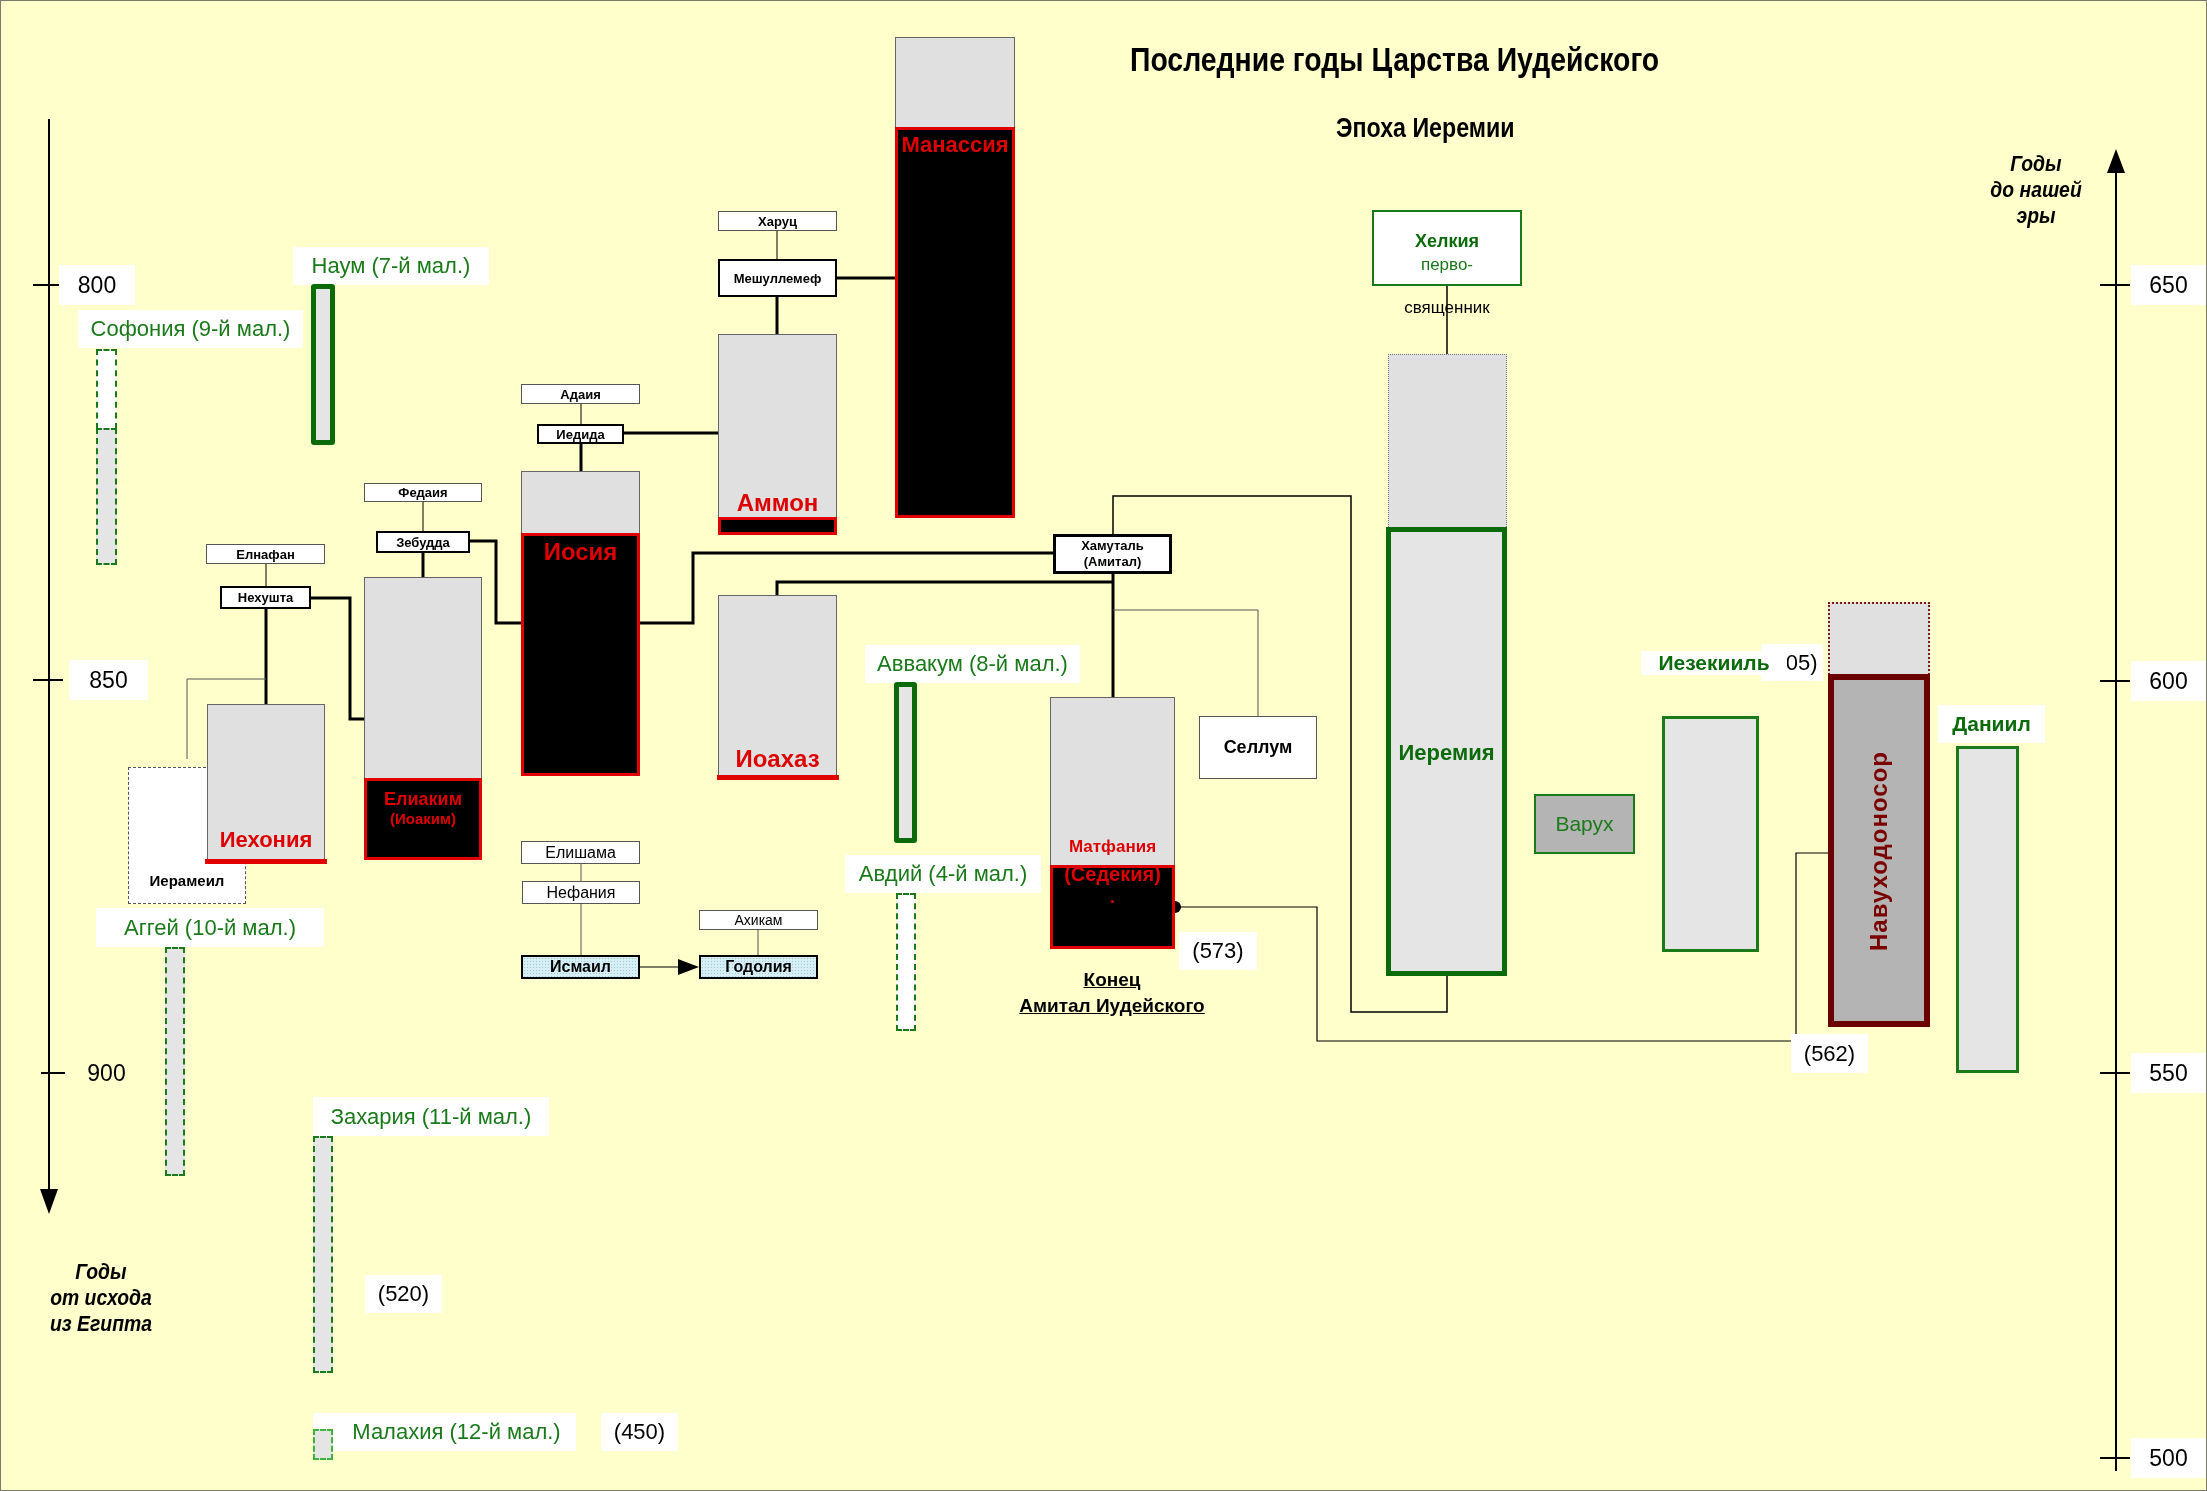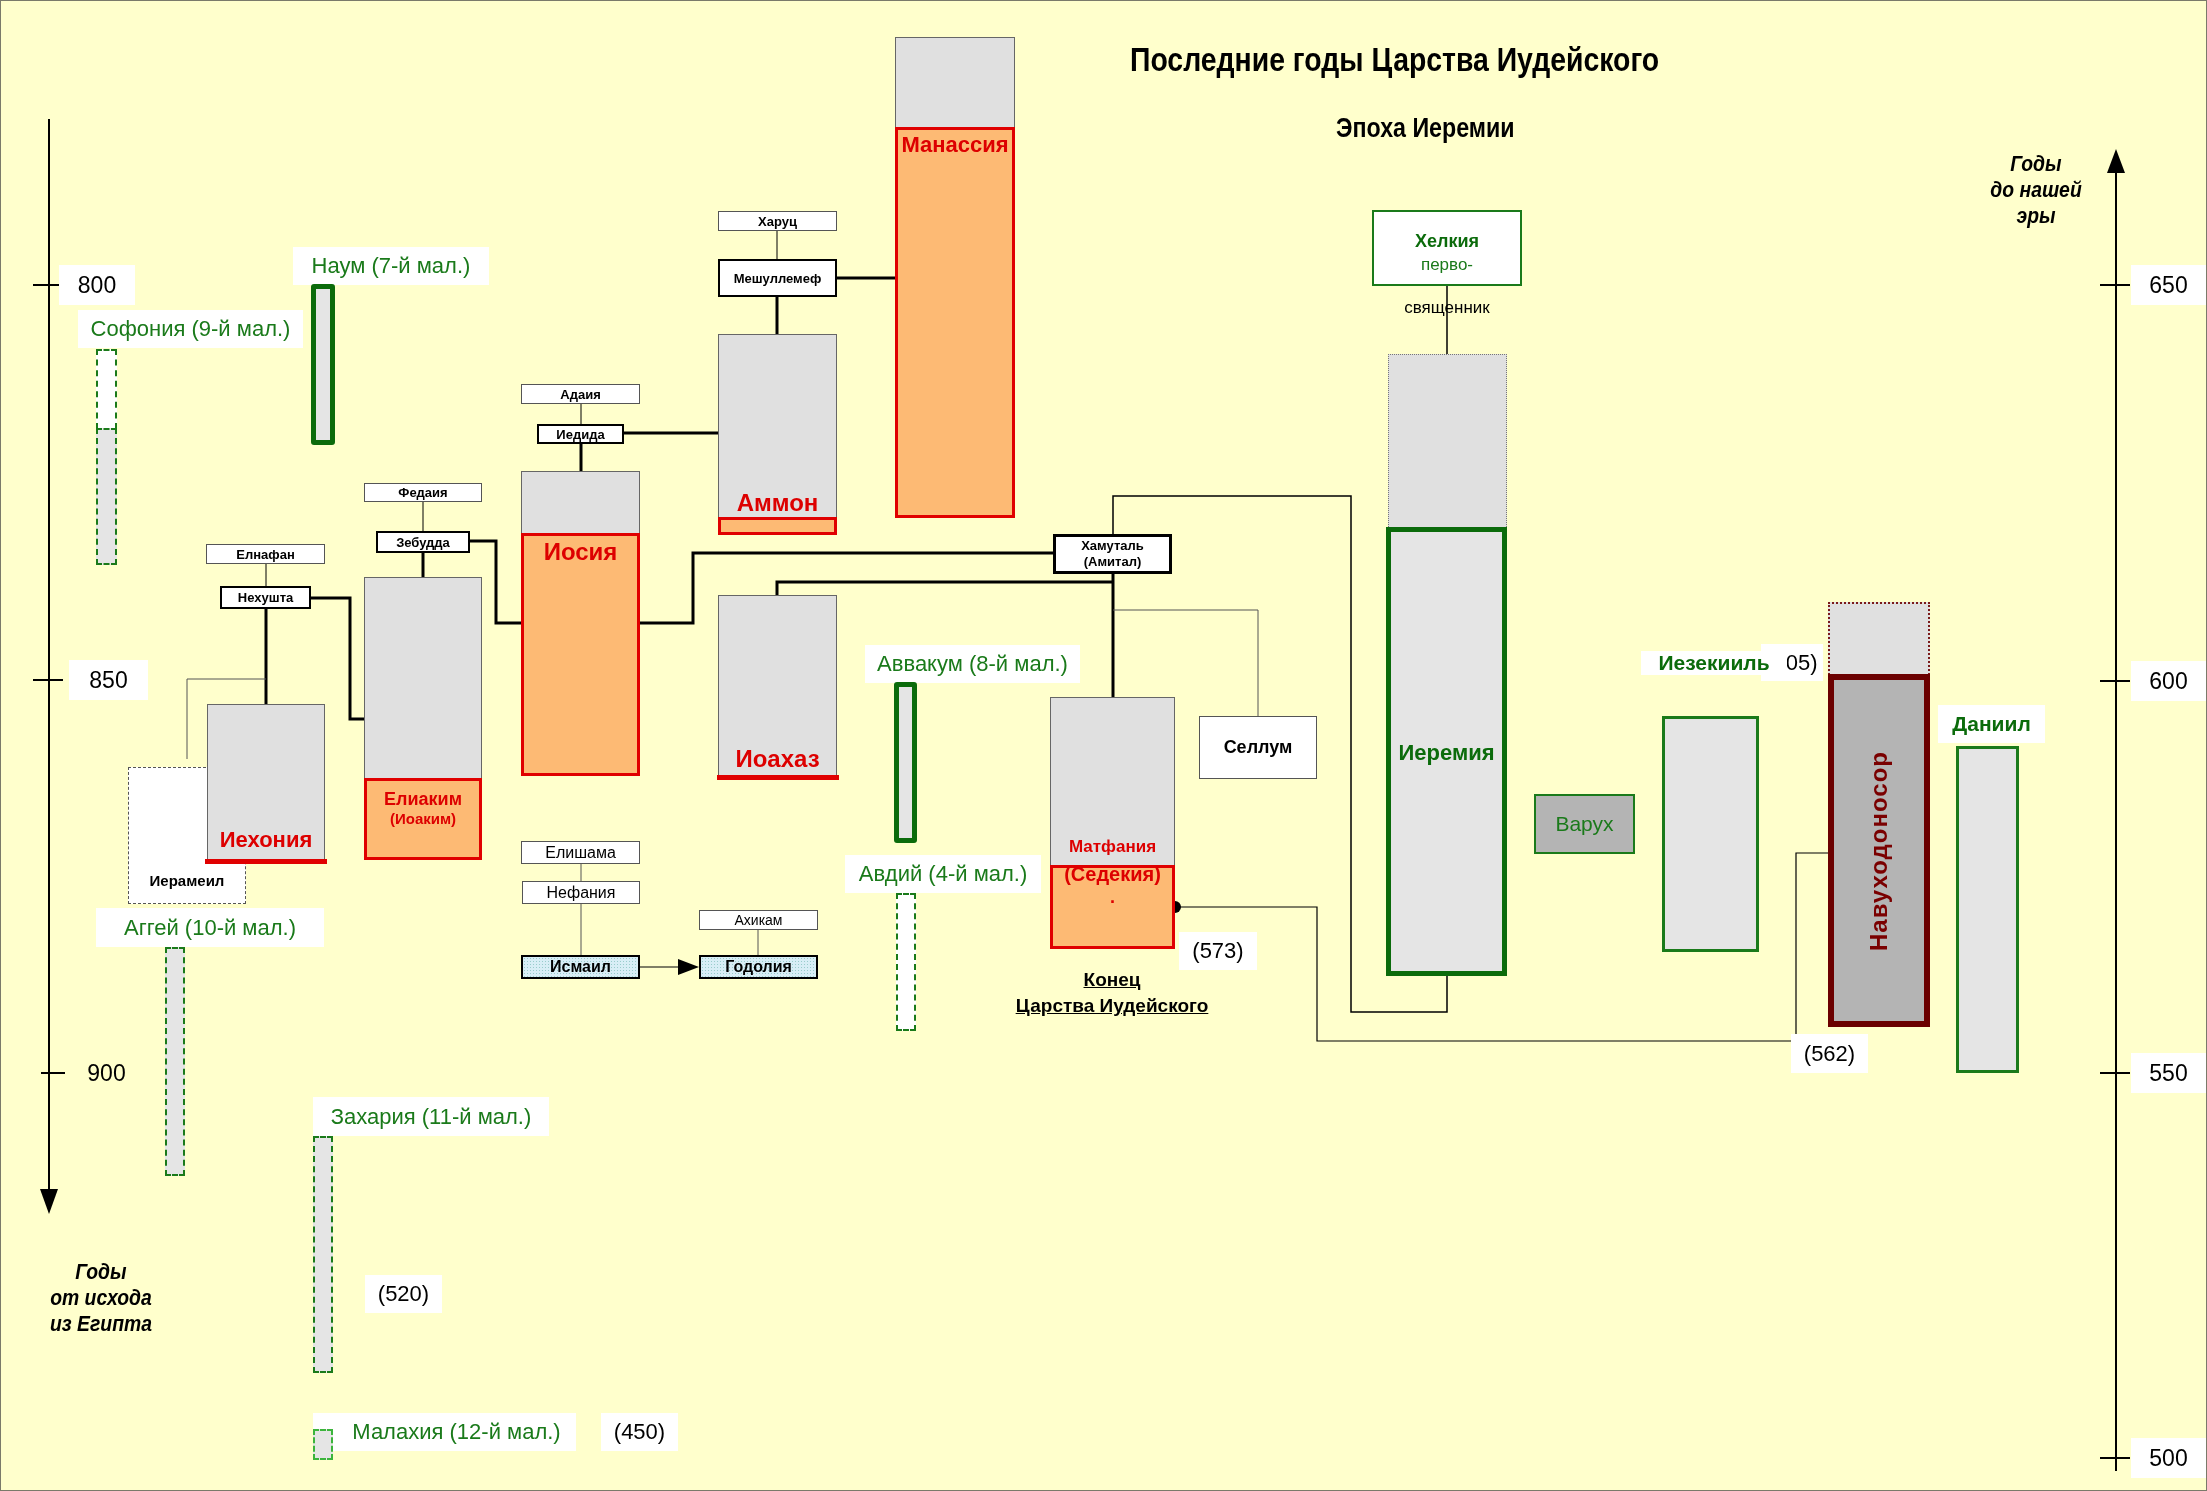--- a/index.html
+++ b/index.html
@@ -11,21 +11,21 @@
   .subtitle{font-weight:bold;font-size:27px;color:#000;white-space:nowrap;transform:scaleX(0.86);transform-origin:left center;}
   .axis-title{font-weight:bold;font-style:italic;font-size:22px;line-height:26px;text-align:center;color:#000;white-space:pre-line;transform:scaleX(0.88);}
   .tick-label{background:#fff;font-size:23px;color:#000;display:flex;align-items:center;justify-content:center;}
   .label-white{background:#fff;display:flex;align-items:center;justify-content:center;white-space:nowrap;}
   .prophet{color:#1a7a1a;font-size:22px;}
   .year-note{font-size:22px;color:#000;}
   .person{background:#fff;border:1px solid #555;font-size:13px;font-weight:bold;color:#000;display:flex;align-items:center;justify-content:center;white-space:nowrap;}
   .person.thick{border:2px solid #000;}
   .person.ismail{background:#d8eef6;background-image:radial-gradient(#9cc 0.6px,transparent 0.8px);background-size:3px 3px;border:2px solid #000;font-size:16px;}
   .king-col{background:#e0e0e0;border:1px solid #666;}
-  .reign{background:#fdba74;border:3px solid #e00000;}
+  .reign{background:#000000;border:3px solid #e00000;}
   .king-name{color:#dd0000;font-weight:bold;text-align:center;white-space:nowrap;}
   .prophet-bar{background:#e5e5e5;border:5px solid #0b6b0b;}
   .prophet-bar.thin{border:3px solid #1a7a1a;}
   .prophet-bar.dashed{border:2px dashed #1a7a1a;}
   .green-name{color:#0b6b0b;font-weight:bold;white-space:nowrap;}
 </style>
 </head>
 <body>
 
 <div id="canvas">
@@ -166,21 +166,21 @@
   <div class="abs" style="left:204px;top:858px;width:122px;height:5px;background:#e00000;"></div>
 
   <div class="abs king-col" style="left:1049px;top:696px;width:125px;height:252px;"></div>
   <div class="abs reign" style="left:1049px;top:864px;width:125px;height:84px;"></div>
   <div class="abs king-name" style="left:1049px;top:836px;width:125px;font-size:17px;">Матфания</div>
   <div class="abs king-name" style="left:1049px;top:862px;width:125px;font-size:20px;">(Седекия)</div>
   <div class="abs king-name" style="left:1049px;top:886px;width:125px;font-size:18px;">.</div>
 
   <div class="abs" style="left:960px;top:966px;width:302px;text-align:center;font-weight:bold;font-size:19px;line-height:26px;text-decoration:underline;">
     <div>Конец</div>
-    <div>Царства Иудейского</div>
+    <div>Амитал Иудейского</div>
   </div>
 
   <div class="abs person" style="left:717px;top:210px;width:119px;height:20px;">Харуц</div>
   <div class="abs person thick" style="left:717px;top:258px;width:119px;height:38px;">Мешуллемеф</div>
   <div class="abs person" style="left:520px;top:383px;width:119px;height:20px;">Адаия</div>
   <div class="abs person thick" style="left:536px;top:423px;width:87px;height:20px;">Иедида</div>
   <div class="abs person" style="left:363px;top:482px;width:118px;height:19px;">Федаия</div>
   <div class="abs person thick" style="left:375px;top:530px;width:94px;height:22px;">Зебудда</div>
   <div class="abs person" style="left:205px;top:543px;width:119px;height:20px;">Елнафан</div>
   <div class="abs person thick" style="left:219px;top:585px;width:91px;height:23px;">Нехушта</div>

